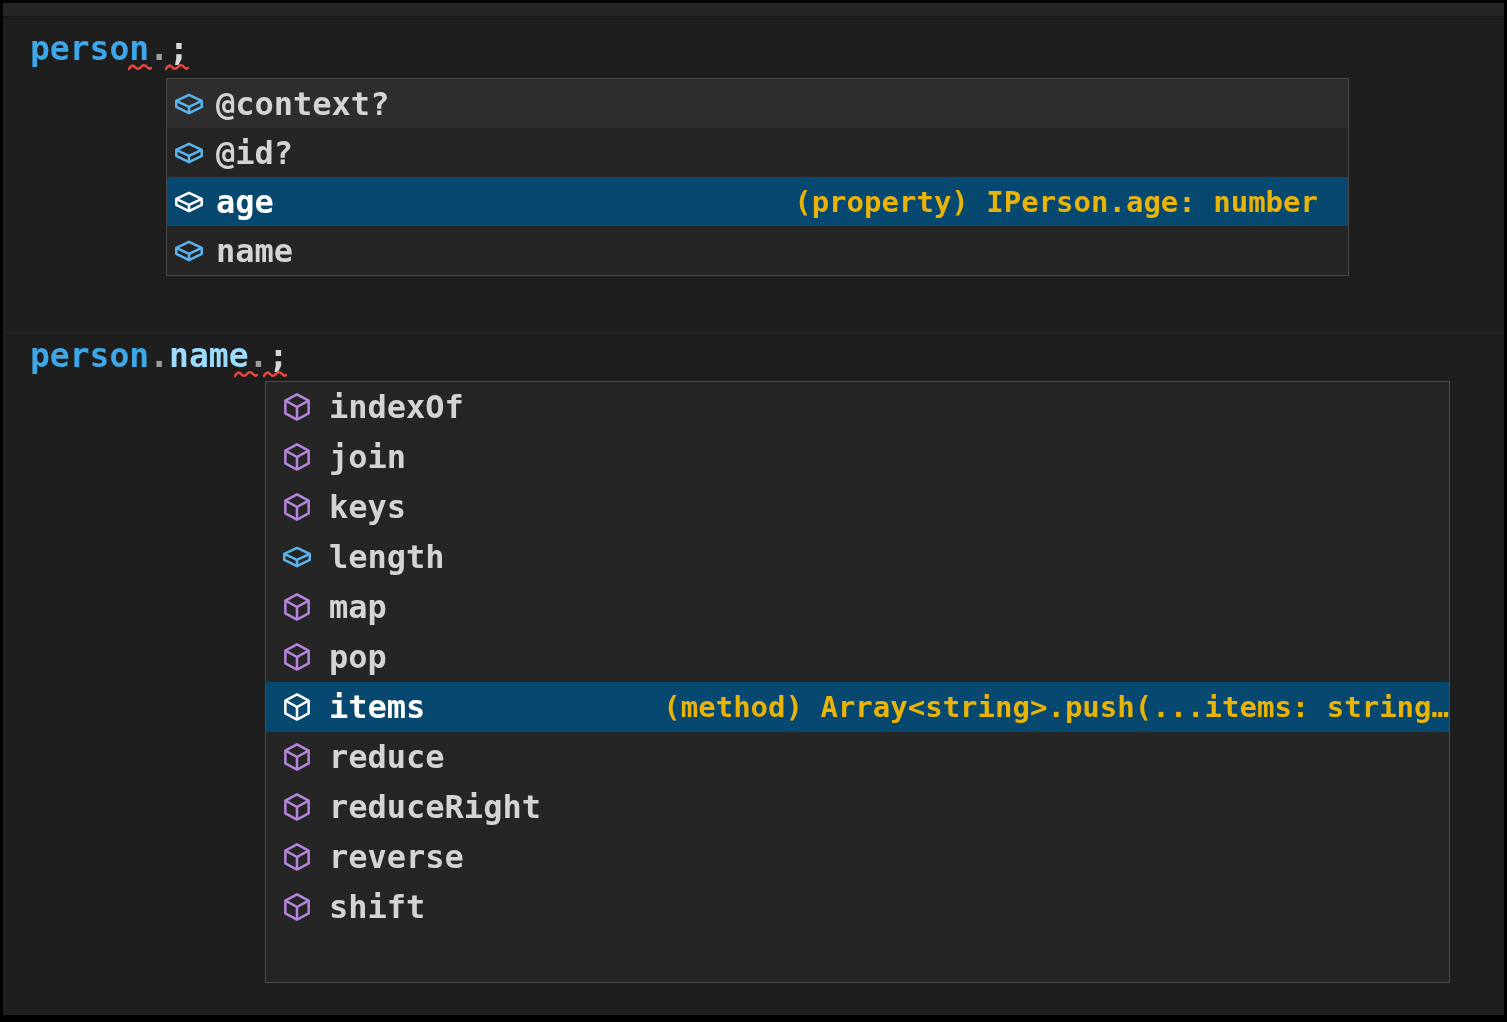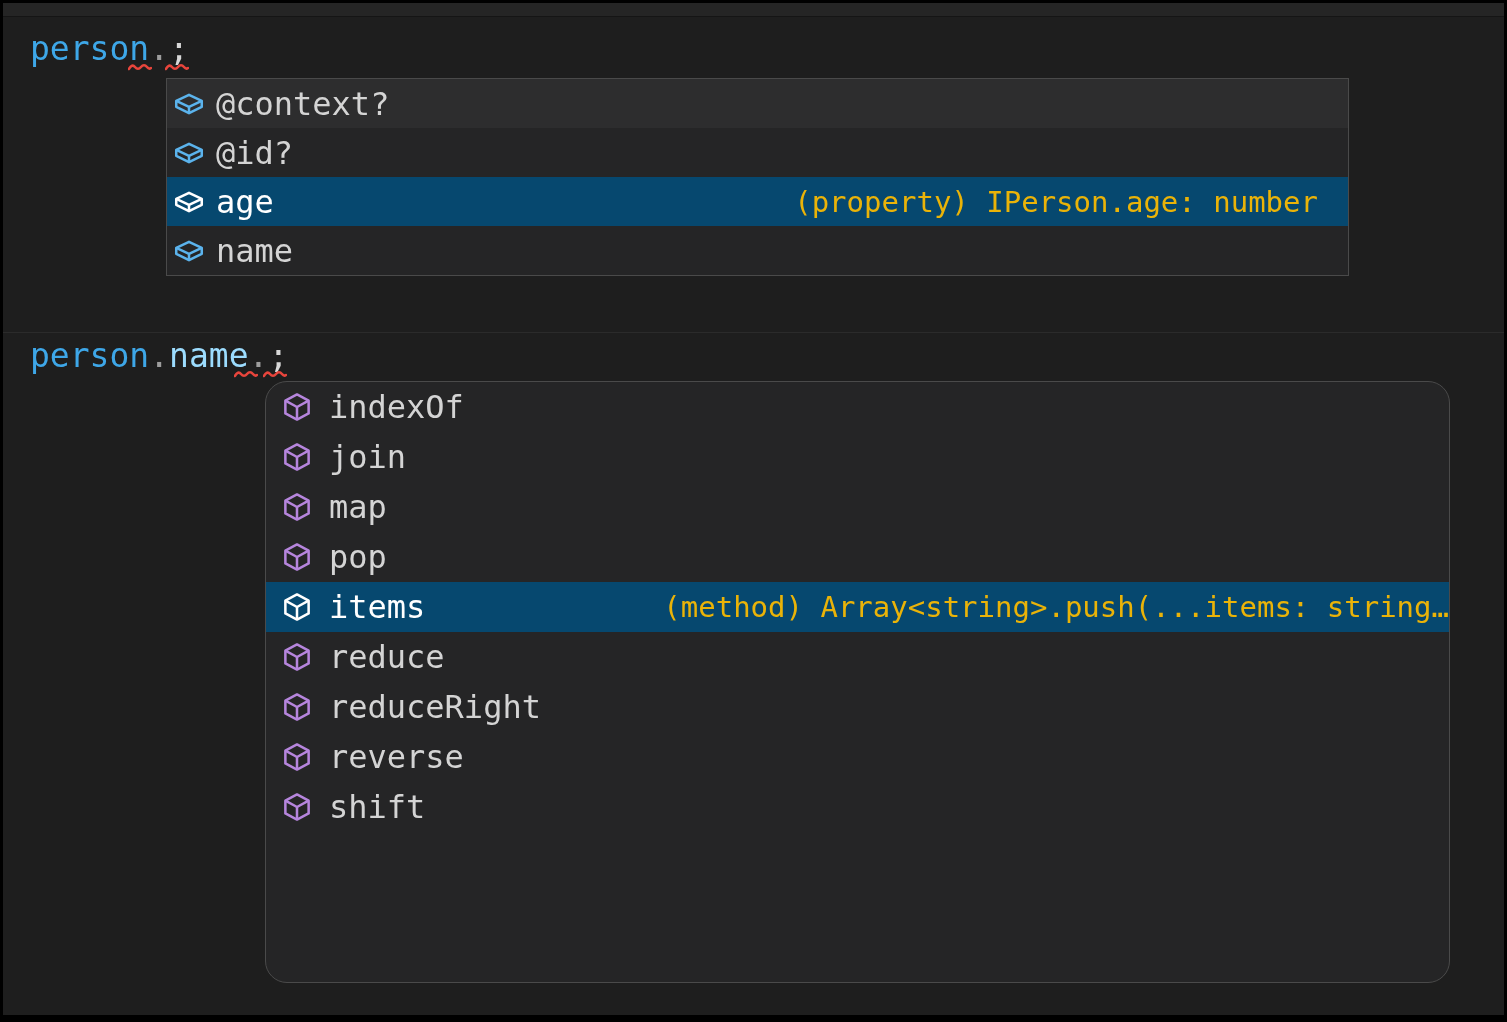--- a/index.html
+++ b/index.html
@@ -1,21 +1,21 @@
 <!DOCTYPE html>
 <html style="--c-sel: #06486F; --c-field: #5bb3ec; --c-method: #b685dd; --c-var: #3ea7e8; --c-prop: #9CDCFE;"><head>
 <meta charset="utf-8">
 <style>
   * { margin:0; padding:0; box-sizing:border-box; }
   html,body { width:1507px; height:1022px; background:#000; overflow:hidden; }
   body { font-family:"DejaVu Sans Mono","Liberation Mono",monospace; }
 
   .frame {
     position:absolute; left:0; top:0; width:1507px; height:1022px;
-    background:#1e1e1e; border:3px solid #000; border-bottom-width:7px;
+    background:#1e1e1e; border:3px solid #000; border-bottom-width:7px;font-weight:bold;
   }
   .top-strip {
     position:absolute; left:0; top:0; width:100%; height:14px;
     background:#252525; border-bottom:1px solid #151515;
   }
   .seam {
     position:absolute; left:0; width:100%; height:1px; background:#2b2b2b;
   }
 
   .code-line {
@@ -136,21 +136,21 @@
       <svg width="24" height="9" viewBox="0 0 24 9">
         <path d="M1 7 Q4 1.5 7 5 Q10 8.5 13 5 Q16 1.5 19 5 Q21 7.5 23 6" fill="none" stroke="#e8453c" stroke-width="2.6" stroke-linecap="round"></path>
       </svg>
     </span>
   <span class="squiggle" style="left:260px; top:366px;">
       <svg width="24" height="9" viewBox="0 0 24 9">
         <path d="M1 7 Q4 1.5 7 5 Q10 8.5 13 5 Q16 1.5 19 5 Q21 7.5 23 6" fill="none" stroke="#e8453c" stroke-width="2.6" stroke-linecap="round"></path>
       </svg>
     </span>
 
-  <div class="suggest" id="suggest2" style="left:262px; top:378px; width:1185px; height:602px;border-radius:22px;">
+  <div class="suggest" id="suggest2" style="left:262px; top:378px; width:1185px; height:602px;">
       <div class="row">
         <span class="icon kind-method">
           <svg width="30" height="30" viewBox="0 0 16 16">
             <g fill="none" stroke="currentColor" stroke-width="1.35" stroke-linejoin="round">
               <path d="M8 1.3 L14.2 4.6 L14.2 11.4 L8 14.7 L1.8 11.4 L1.8 4.6 Z"></path>
               <path d="M1.8 4.6 L8 8 L14.2 4.6"></path>
               <path d="M8 8 L8 14.7"></path>
             </g>
           </svg>
         </span>
@@ -160,20 +160,44 @@
         <span class="icon kind-method">
           <svg width="30" height="30" viewBox="0 0 16 16">
             <g fill="none" stroke="currentColor" stroke-width="1.35" stroke-linejoin="round">
               <path d="M8 1.3 L14.2 4.6 L14.2 11.4 L8 14.7 L1.8 11.4 L1.8 4.6 Z"></path>
               <path d="M1.8 4.6 L8 8 L14.2 4.6"></path>
               <path d="M8 8 L8 14.7"></path>
             </g>
           </svg>
         </span>
         <span class="label">join</span>
+      </div>
+      <div class="row">
+        <span class="icon kind-method">
+          <svg width="30" height="30" viewBox="0 0 16 16">
+            <g fill="none" stroke="currentColor" stroke-width="1.35" stroke-linejoin="round">
+              <path d="M8 1.3 L14.2 4.6 L14.2 11.4 L8 14.7 L1.8 11.4 L1.8 4.6 Z"></path>
+              <path d="M1.8 4.6 L8 8 L14.2 4.6"></path>
+              <path d="M8 8 L8 14.7"></path>
+            </g>
+          </svg>
+        </span>
+        <span class="label">keys</span>
+      </div>
+      <div class="row">
+        <span class="icon kind-field">
+          <svg width="30" height="30" viewBox="0 0 16 16">
+            <g fill="none" stroke="currentColor" stroke-width="1.35" stroke-linejoin="round">
+              <path d="M8 3.1 L14.8 6.3 L14.8 9.5 L8 12.9 L1.2 9.5 L1.2 6.3 Z"></path>
+              <path d="M1.2 6.3 L8 9.5 L14.8 6.3"></path>
+              <path d="M8 9.5 L8 12.9"></path>
+            </g>
+          </svg>
+        </span>
+        <span class="label">length</span>
       </div>
       <div class="row">
         <span class="icon kind-method">
           <svg width="30" height="30" viewBox="0 0 16 16">
             <g fill="none" stroke="currentColor" stroke-width="1.35" stroke-linejoin="round">
               <path d="M8 1.3 L14.2 4.6 L14.2 11.4 L8 14.7 L1.8 11.4 L1.8 4.6 Z"></path>
               <path d="M1.8 4.6 L8 8 L14.2 4.6"></path>
               <path d="M8 8 L8 14.7"></path>
             </g>
           </svg>

